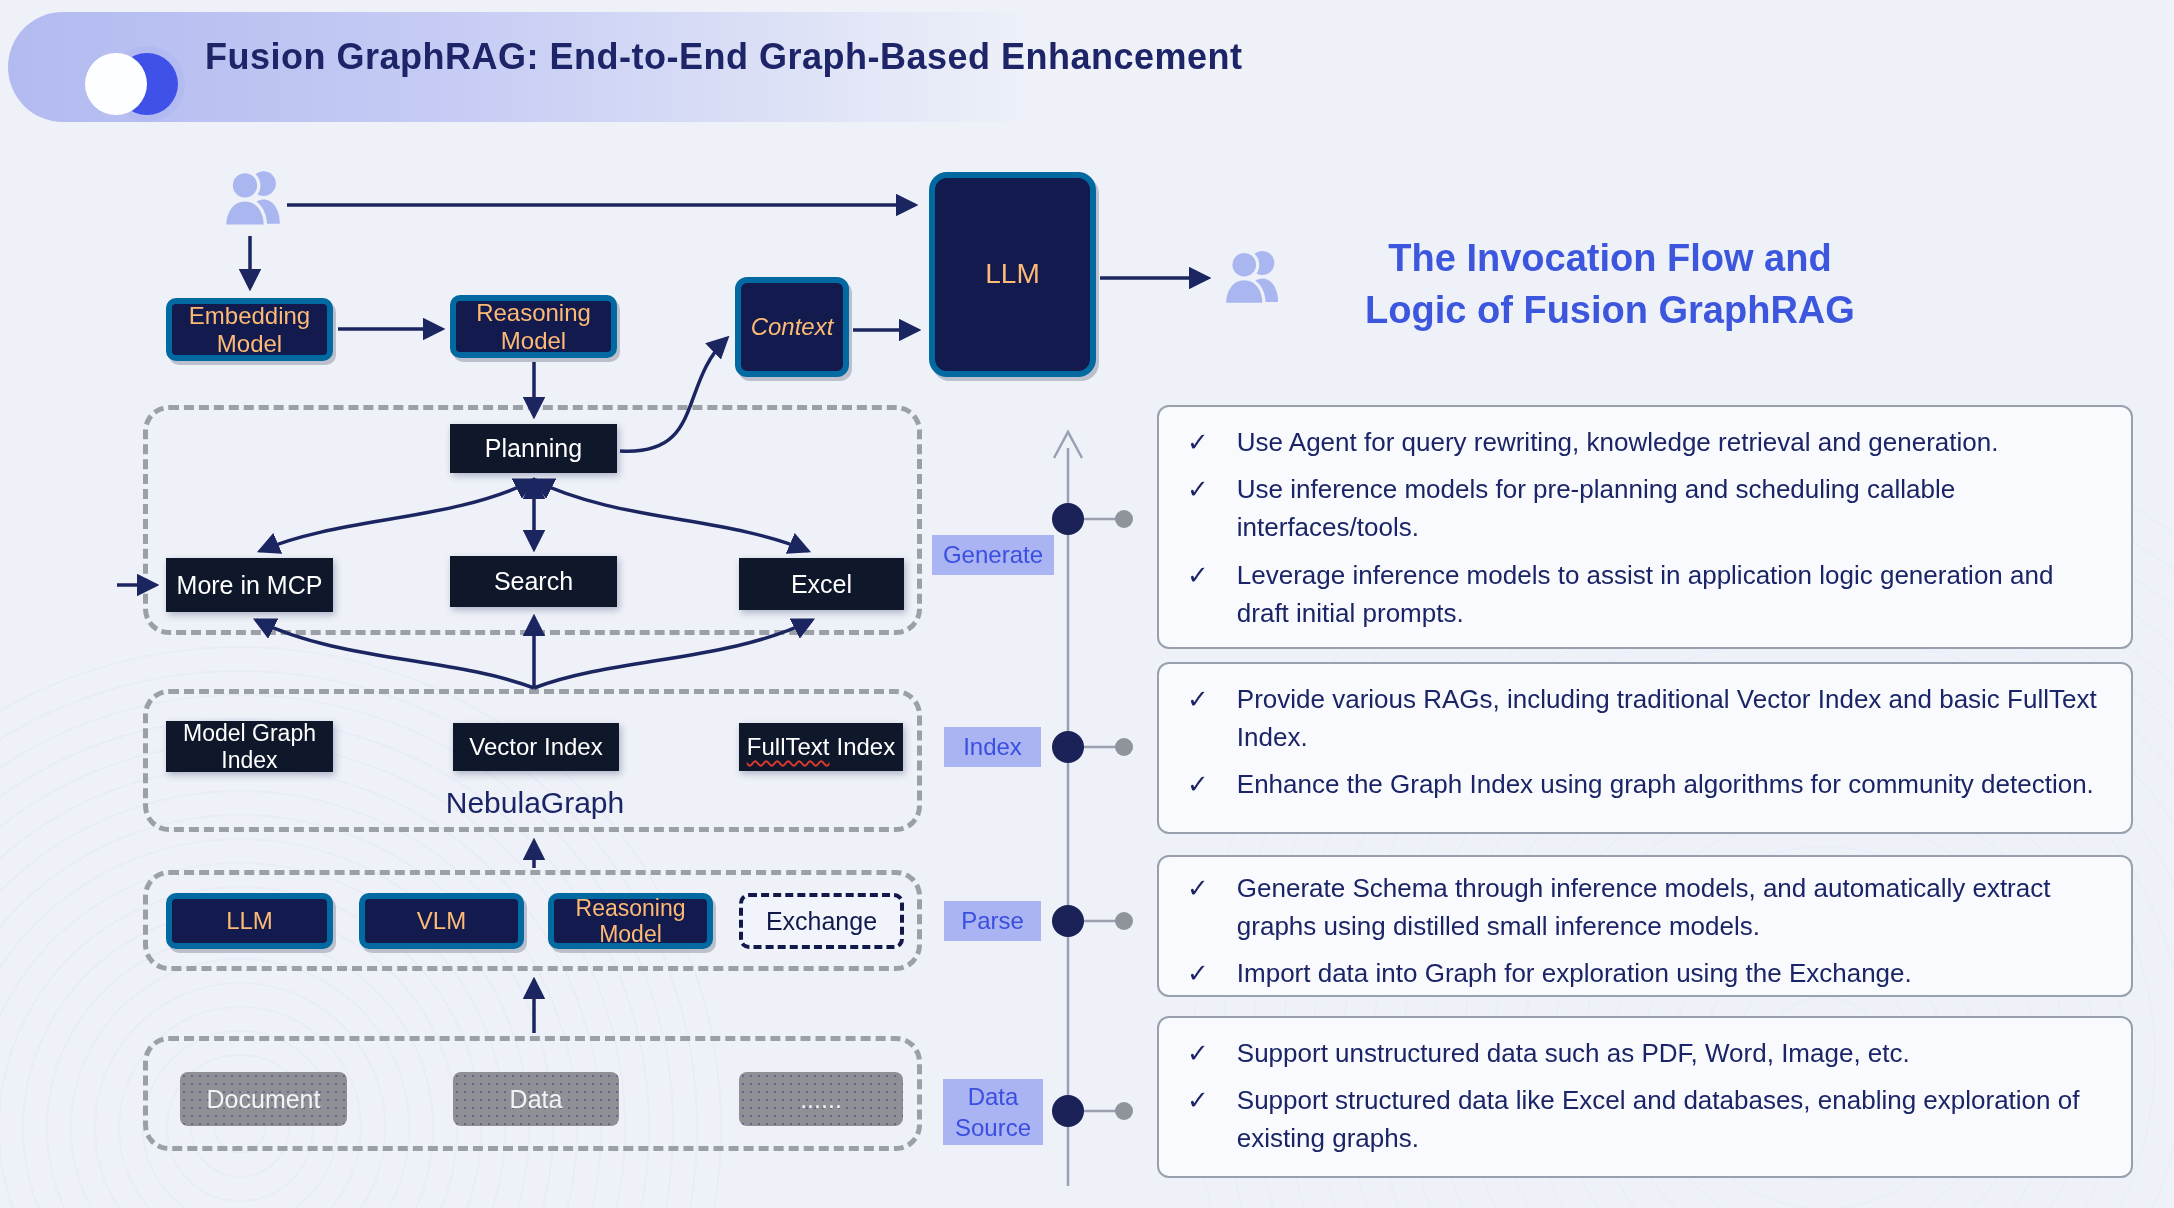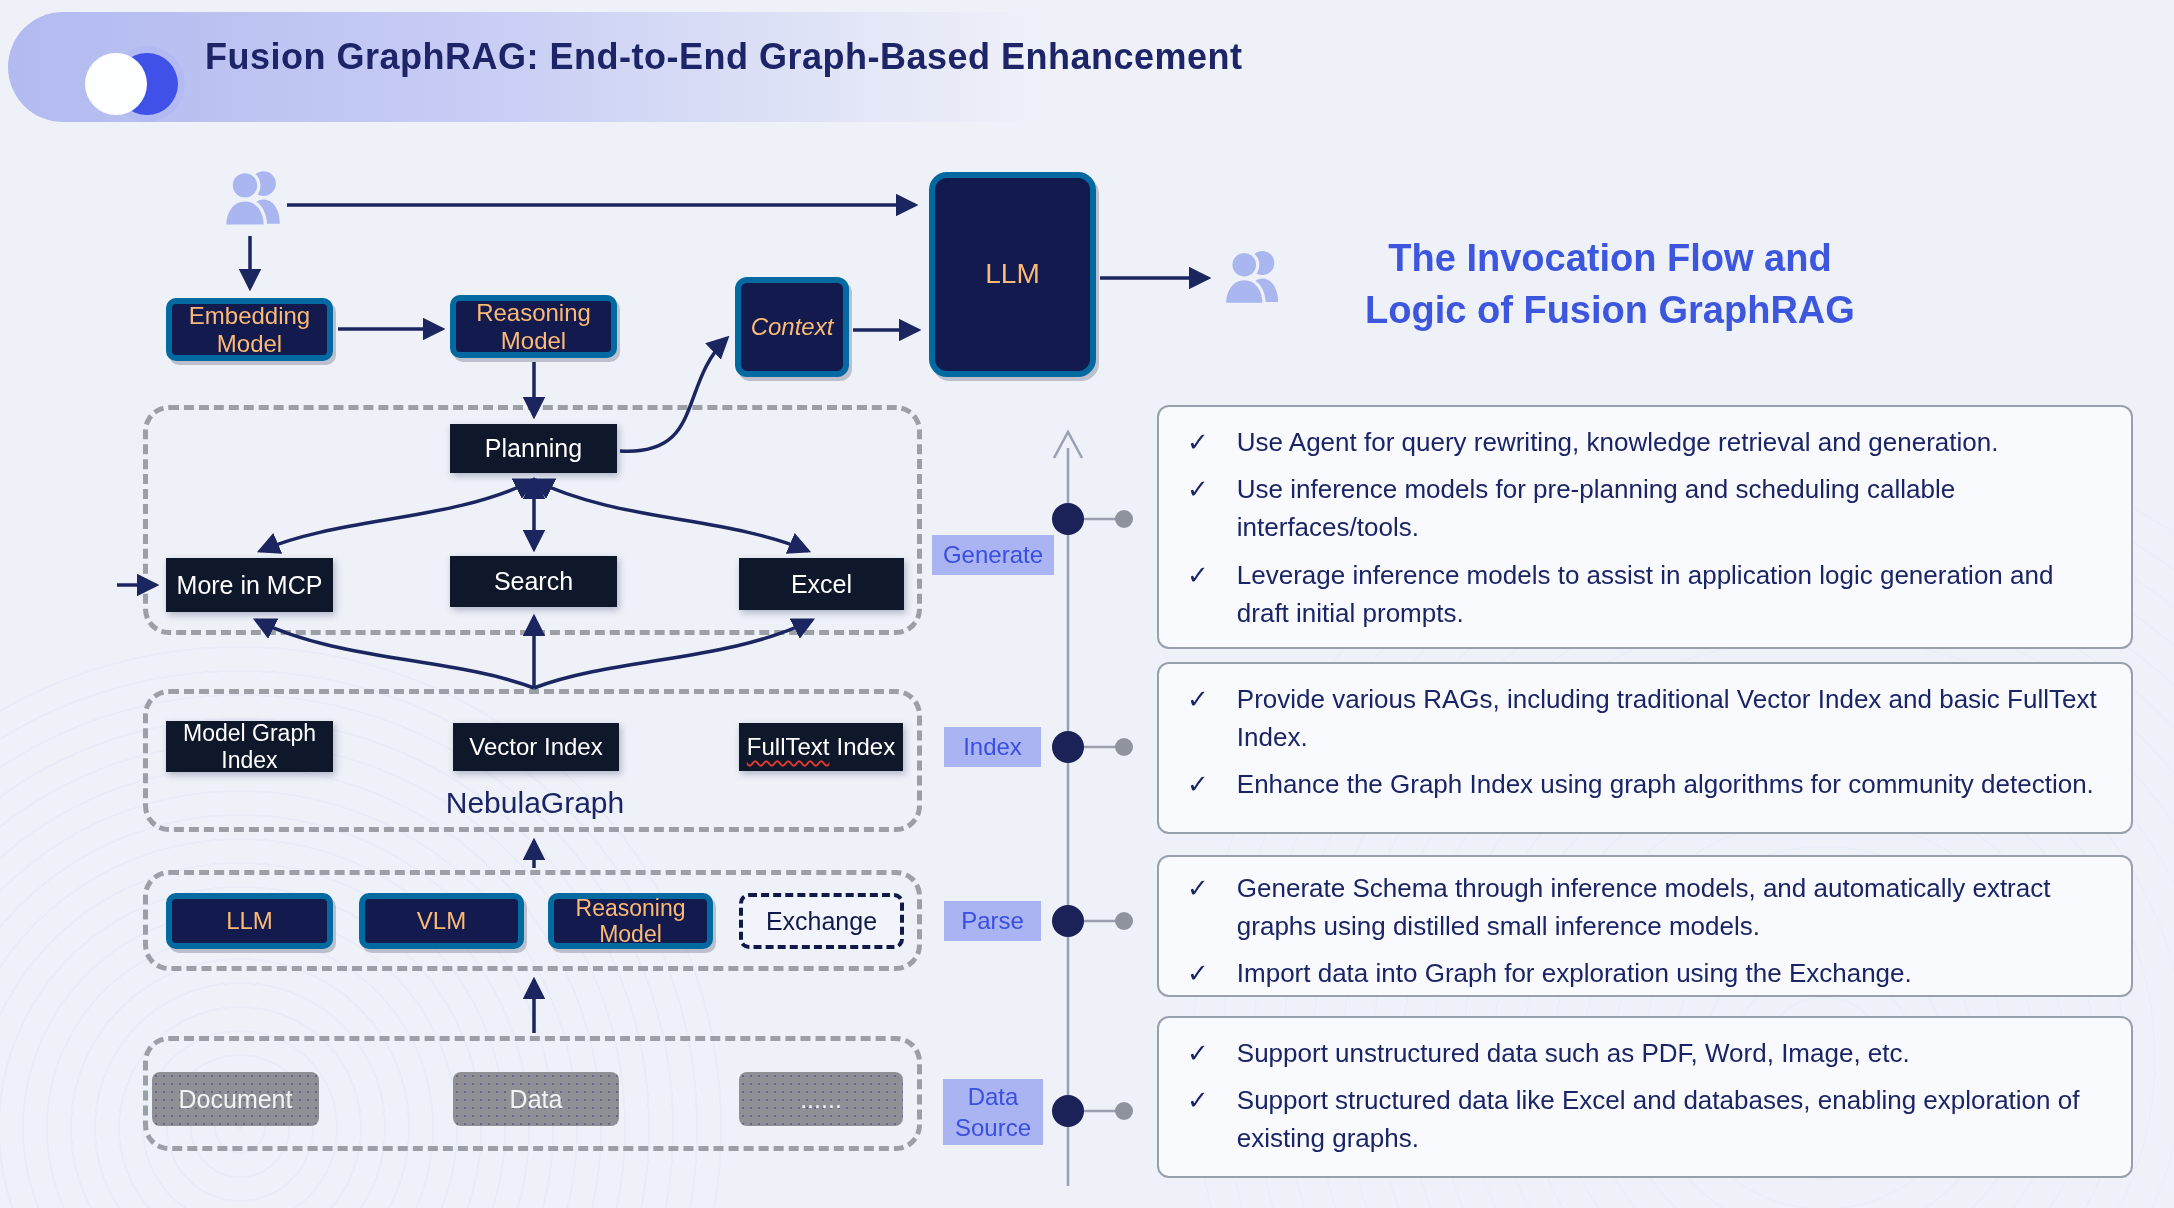--- a/index.html
+++ b/index.html
@@ -155,21 +155,21 @@
   </div>
   <div class="nebula-caption">NebulaGraph</div>
 
   <div class="dashwrap" style="left:143px; top:870px; width:779px; height:101px;"></div>
   <div class="box navybox" style="left:166px; top:893px; width:167px; height:56px;">LLM</div>
   <div class="box navybox" style="left:359px; top:893px; width:165px; height:56px;">VLM</div>
   <div class="box navybox" style="left:548px; top:893px; width:165px; height:56px; font-size:23px; line-height:1.15;">Reasoning Model</div>
   <div class="box exchangebox" style="left:739px; top:893px; width:165px; height:56px;">Exchange</div>
 
   <div class="dashwrap" style="left:143px; top:1036px; width:779px; height:115px;"></div>
-  <div class="box graybox" style="left:152px; top:1072px; width:167px; height:54px;">Document</div>
+  <div class="box graybox" style="left:180px; top:1072px; width:167px; height:54px;">Document</div>
   <div class="box graybox" style="left:453px; top:1072px; width:166px; height:54px;">Data</div>
   <div class="box graybox" style="left:739px; top:1072px; width:164px; height:54px;">......</div>
 
   <div class="axis-label" style="left:932px; top:499px; width:122px; height:40px;margin-top:36px;">Generate</div>
   <div class="axis-label" style="left:944px; top:727px; width:97px; height:40px;">Index</div>
   <div class="axis-label" style="left:944px; top:901px; width:97px; height:40px;">Parse</div>
   <div class="axis-label" style="left:943px; top:1079px; width:100px; height:66px;">Data Source</div>
 
   <div class="panel" style="top:405px; height:244px;">
     <div class="bullet">

